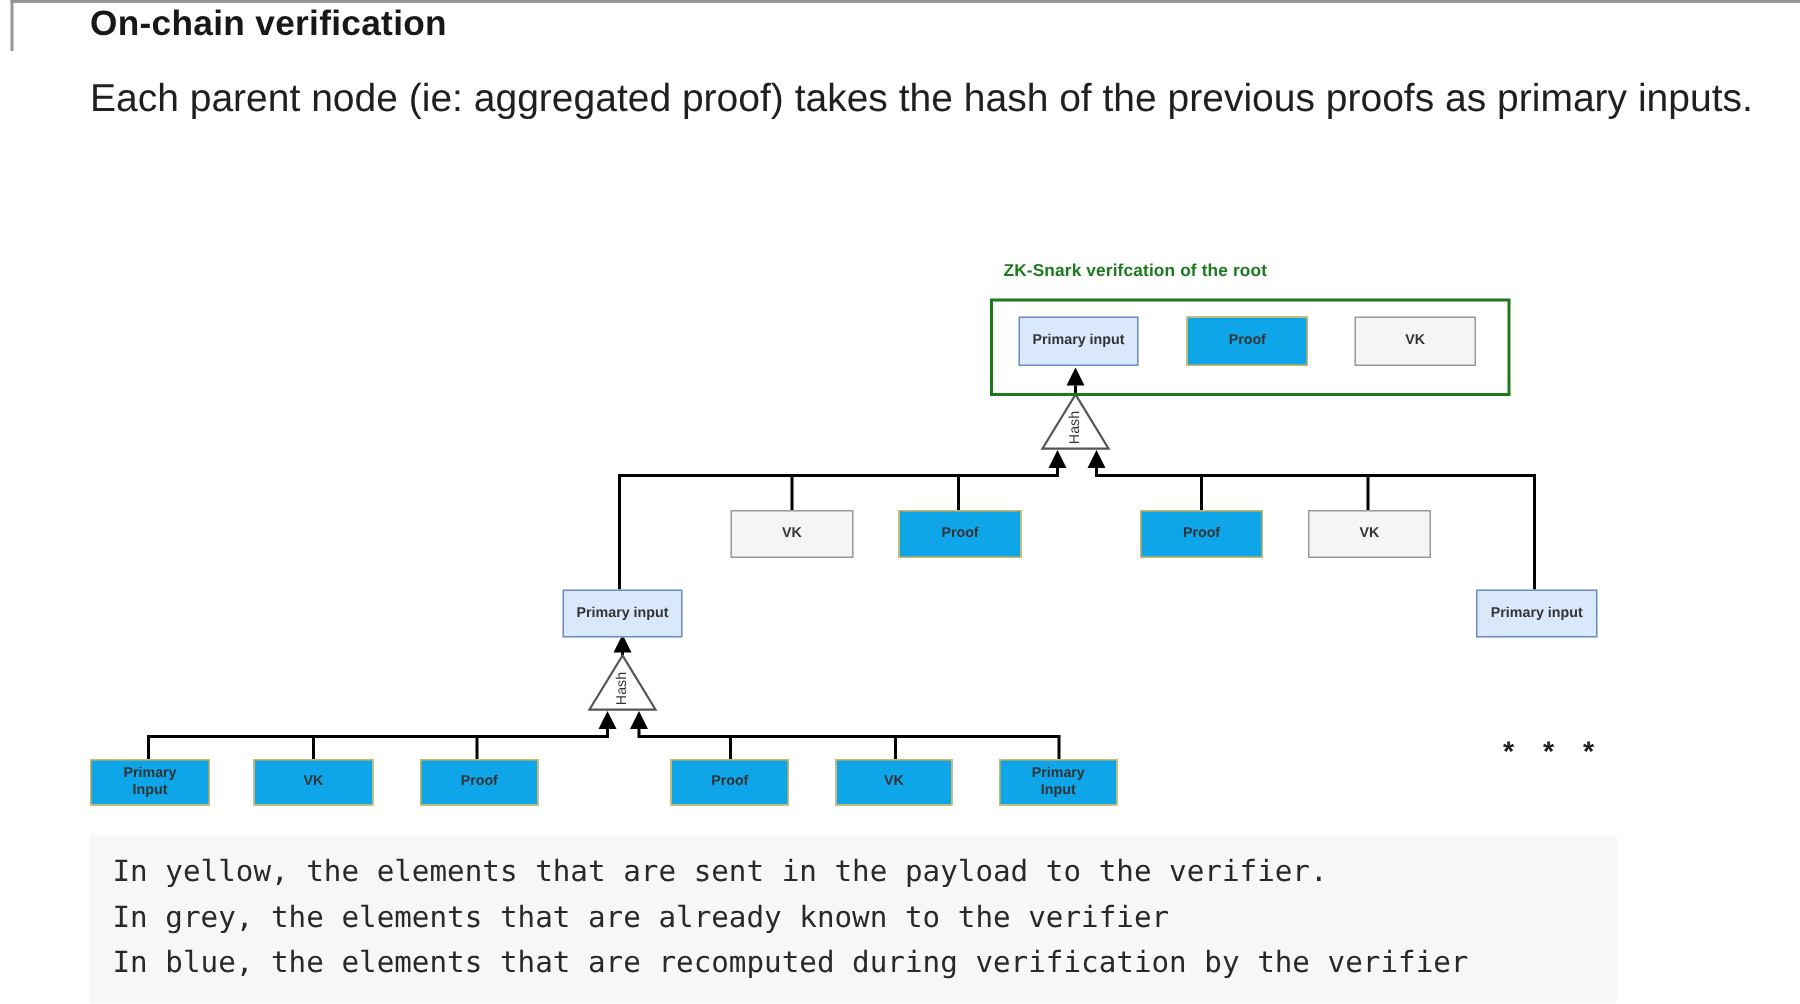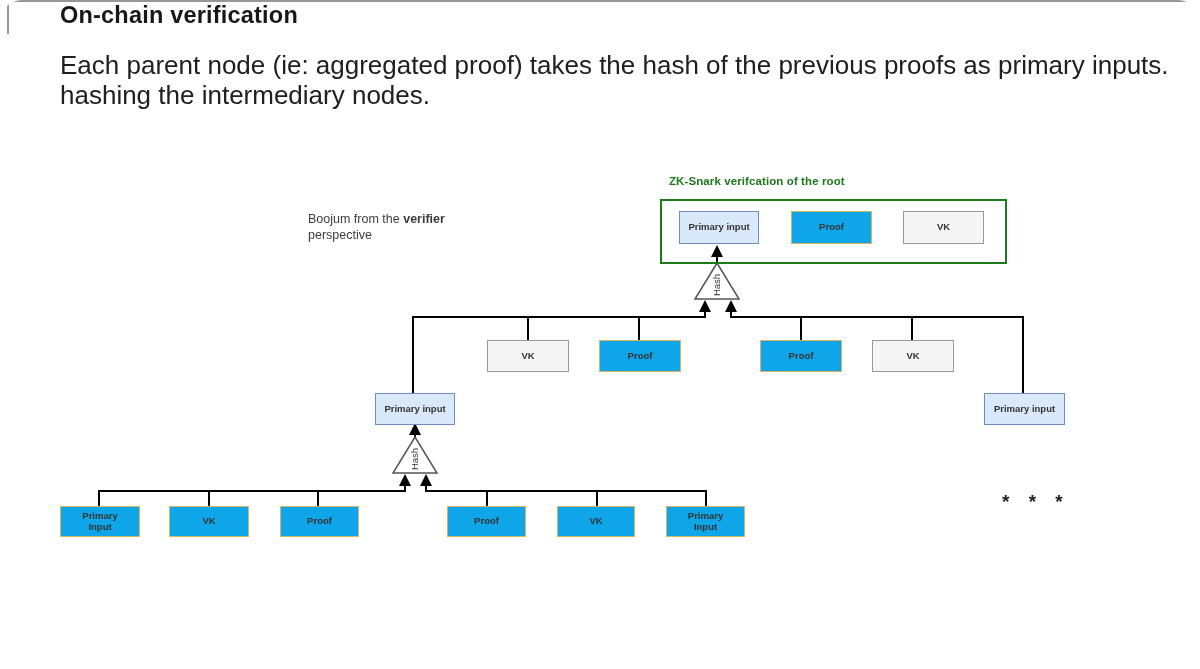--- a/index.html
+++ b/index.html
@@ -1,19 +1,19 @@
 <!DOCTYPE html>
 <html><head>
 <meta charset="utf-8">
 <style>
   * { margin:0; padding:0; box-sizing:border-box; }
   html,body { background:#fff; }
   .screen {
     position:relative; width:1200px; height:669px; overflow:hidden;
-    background:#fff; font-family:"Liberation Sans", sans-serif;border-radius:22px;
+    background:#fff; font-family:"Liberation Sans", sans-serif;
   }
   .top-rule { position:absolute; left:7px; top:0; width:1193px; height:2px; background:#979797; }
   .left-tick { position:absolute; left:7px; top:0; width:2px; height:34px; background:#979797; }
 
   .page-title {
     position:absolute; left:60px; top:2px;
     font-size:23.5px; font-weight:bold; color:#181818; letter-spacing:0.2px;
   }
   .para { position:absolute; left:60px; top:50px; color:#202020; }
   .para div { font-size:26px; line-height:30.3px; white-space:pre; }
@@ -62,21 +62,20 @@
 
 <div class="screen">
 
   <div class="top-rule"></div>
   <div class="left-tick"></div>
 
   <h1 class="page-title">On-chain verification</h1>
 
   <div class="para">
     <div>Each parent node (ie: aggregated proof) takes the hash of the previous proofs as primary inputs.</div>
-    <div>hashing the intermediary nodes.</div>
   </div>
 
   <div class="diagram">
 
     <svg class="connectors" viewBox="0 0 1200 669">
 
       <path d="M413 379 V303 H705 V295" stroke="#000" stroke-width="2" fill="none"></path>
       <path d="M1023 379 V303 H731 V295" stroke="#000" stroke-width="2" fill="none"></path>
       <polygon points="699,298 711,298 705,286" fill="#000"></polygon>
       <polygon points="725,298 737,298 731,286" fill="#000"></polygon>
@@ -111,37 +110,38 @@
       </g>
     </svg>
 
     <div class="green-title">ZK-Snark verifcation of the root</div>
     <div class="green-box"></div>
 
     <div class="node blue" style="left:679px; top:197px; width:80px; height:33px;">Primary input</div>
     <div class="node yellow" style="left:791px; top:197px; width:81px; height:33px;">Proof</div>
     <div class="node grey" style="left:903px; top:197px; width:81px; height:33px;">VK</div>
 
-    <div class="side-label">
-      <span>Boojum from the </span><b>verifier</b><br>
-      <span>perspective</span>
-    </div>
 
     <div class="node grey" style="left:487px; top:326px; width:82px; height:32px;">VK</div>
     <div class="node yellow" style="left:599px; top:326px; width:82px; height:32px;">Proof</div>
     <div class="node yellow" style="left:760px; top:326px; width:82px; height:32px;">Proof</div>
     <div class="node grey" style="left:872px; top:326px; width:82px; height:32px;">VK</div>
 
     <div class="node blue" style="left:375px; top:379px; width:80px; height:32px;">Primary input</div>
     <div class="node blue" style="left:984px; top:379px; width:81px; height:32px;">Primary input</div>
 
     <div class="node yellow wrap" style="left:60px;  top:492px; width:80px; height:31px;">Primary Input</div>
     <div class="node yellow" style="left:169px; top:492px; width:80px; height:31px;">VK</div>
     <div class="node yellow" style="left:280px; top:492px; width:79px; height:31px;">Proof</div>
     <div class="node yellow" style="left:447px; top:492px; width:79px; height:31px;">Proof</div>
     <div class="node yellow" style="left:557px; top:492px; width:78px; height:31px;">VK</div>
     <div class="node yellow wrap" style="left:666px; top:492px; width:79px; height:31px;">Primary Input</div>
 
     <div class="dots">* * *</div>
   </div>
 
+  <div class="code-block">
+    <div>In yellow, the elements that are sent in the payload to the verifier.</div>
+    <div>In grey, the elements that are already known to the verifier</div>
+    <div>In blue, the elements that are recomputed during verification by the verifier</div>
+  </div>
 
 </div>
 
 </body></html>

